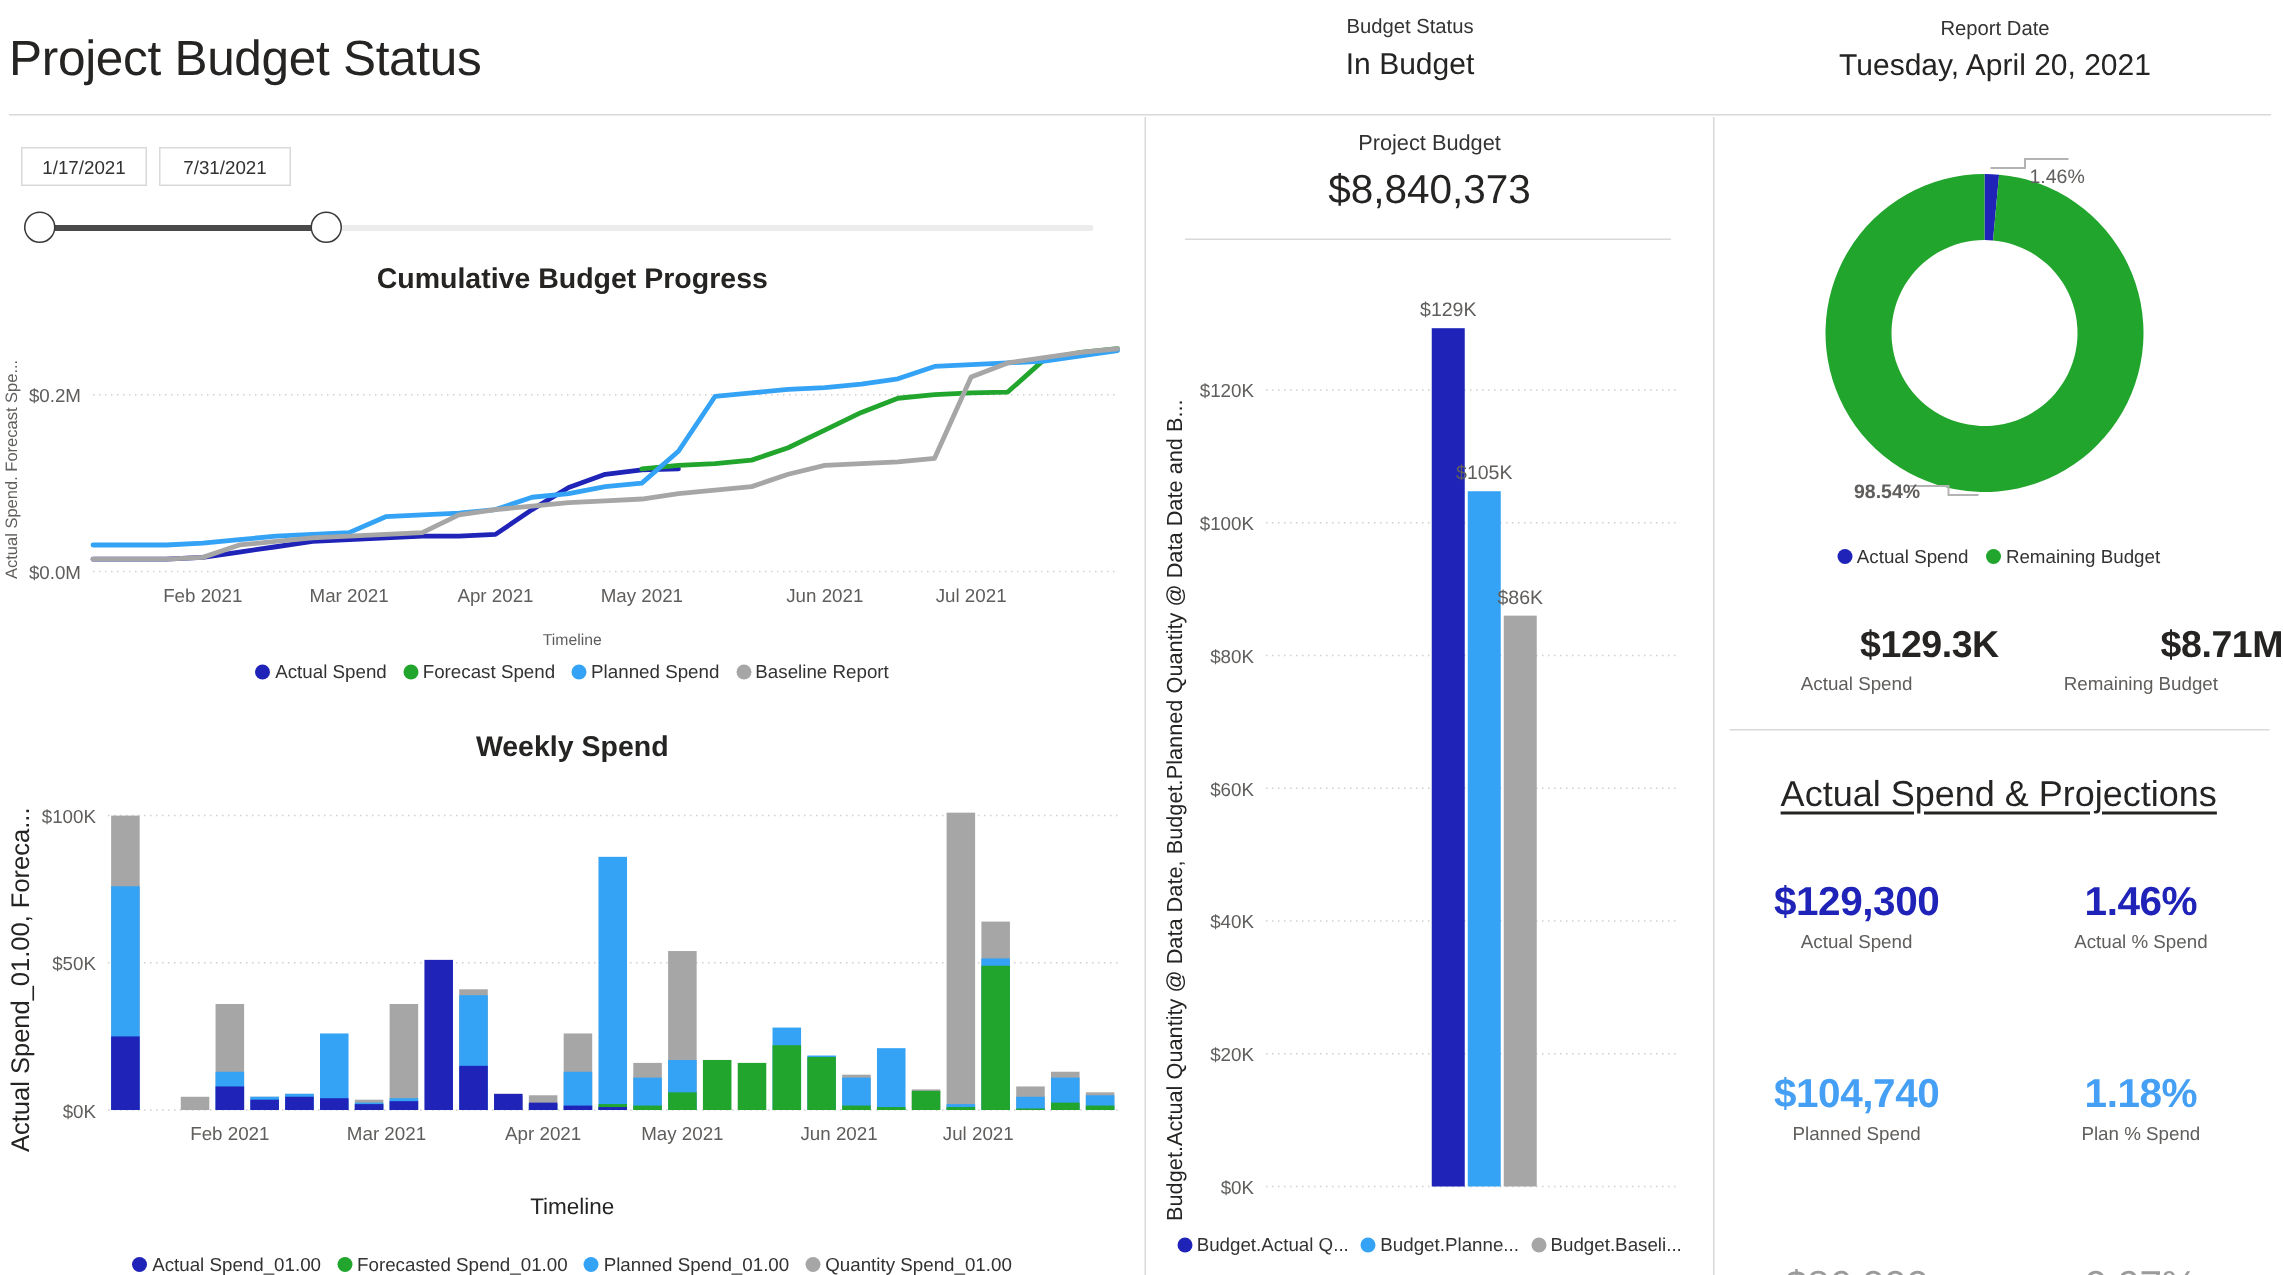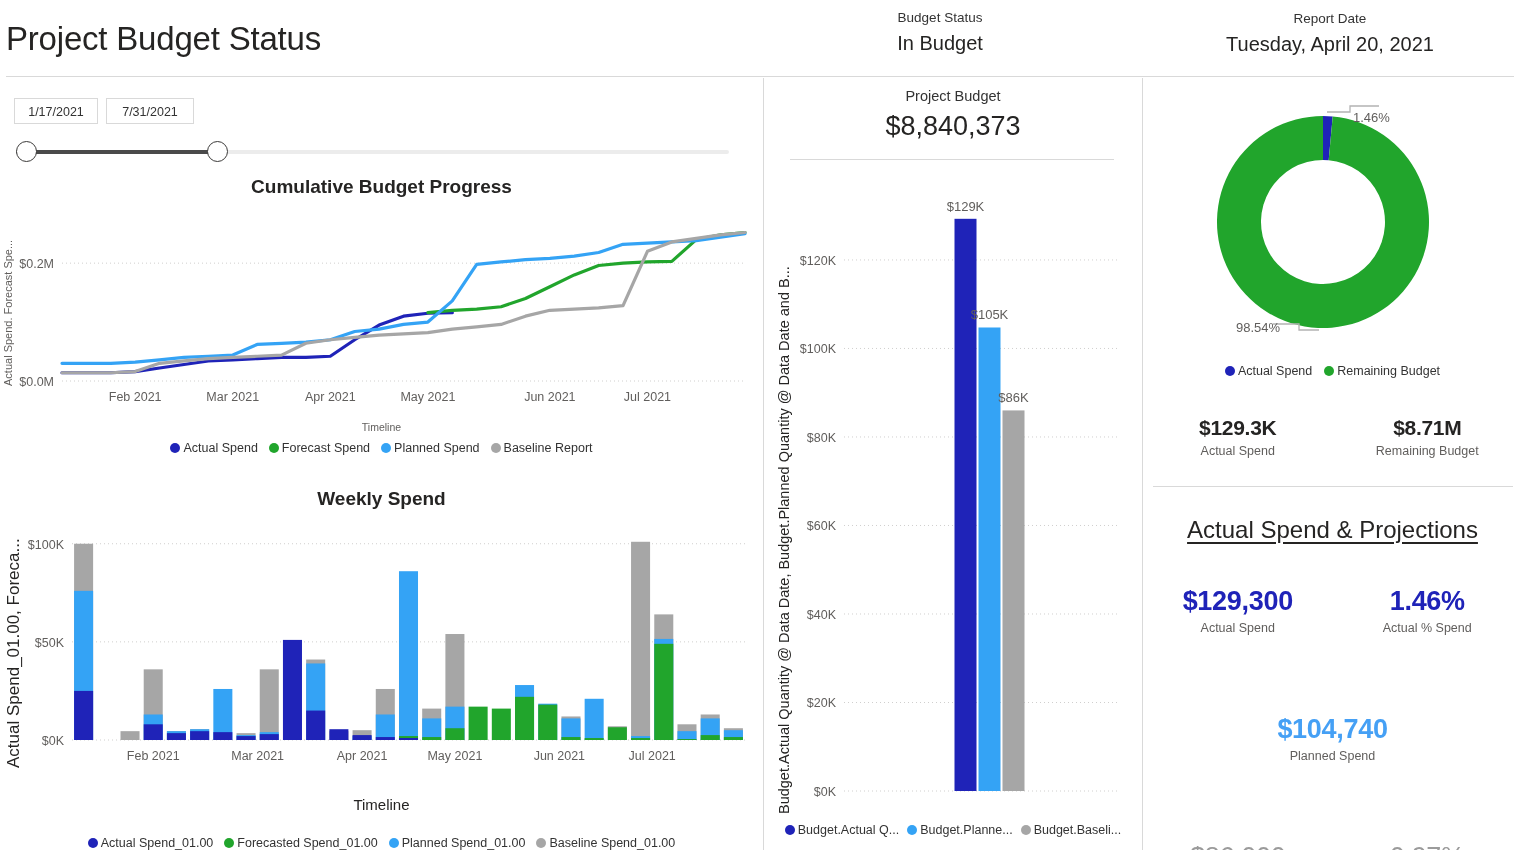--- a/index.html
+++ b/index.html
@@ -205,35 +205,35 @@
     left: 1143px; top: 78px;
     width: 379px; height: 772px;
   }
   #donut-svg { position: absolute; left: 24px; top: 20px; }
   #donut-label-top {
     position: absolute; left: 210px; top: 32px;
     font-size: 13px; color: #605e5c;
   }
   #donut-label-bottom {
     position: absolute; left: 93px; top: 242px;
-    font-size: 13px; color: #605e5c;
+    font-size: 13px; color: #605e5c; font-weight: bold;
   }
   #donut-legend { top: 286px; left: 0; gap: 12px; }
 
   .kpi-pair {
     position: absolute;
     width: 379px;
     display: flex;
   }
   .kpi-cell { flex: 1 1 50%; text-align: center; }
   .kpi-cell .kpi-value { font-weight: 400; }
   .kpi-cell .kpi-label { font-size: 12.5px; color: #605e5c; margin-top: 4px; }
 
   #kpi-row-top { top: 338px; }
-  #kpi-row-top .kpi-value { font-size: 21px; color: #252423; }
+  #kpi-row-top .kpi-value { font-size: 25px; color: #252423; text-align: right; }
 
   #right-rule {
     position: absolute; left: 10px; top: 408px; width: 360px; height: 1px; background: #d9d9d9;
   }
 
   #projections-title {
     position: absolute;
     top: 438px; width: 379px; text-align: center;
     font-size: 24px; color: #252423;
     text-decoration: underline;
@@ -416,21 +416,21 @@
         <div class="legend-item">
           <span class="legend-dot" style="background: rgb(33, 165, 44);"></span>
           <span>Forecasted Spend_01.00</span>
         </div>
         <div class="legend-item">
           <span class="legend-dot" style="background: rgb(52, 163, 245);"></span>
           <span>Planned Spend_01.00</span>
         </div>
         <div class="legend-item">
           <span class="legend-dot" style="background: rgb(166, 166, 166);"></span>
-          <span>Baseline Spend_01.00</span>
+          <span>Quantity Spend_01.00</span>
         </div>
       </div>
   </div>
 </div>
 
 <div id="mid-col">
   <div id="mid-kpi">
     <div class="mid-label">Project Budget</div>
     <div class="mid-value">$8,840,373</div>
   </div>
@@ -519,20 +519,24 @@
       <div class="kpi-value">1.46%</div>
       <div class="kpi-label">Actual % Spend</div>
     </div>
   </div>
 
   <div class="kpi-pair" id="kpi-row-2">
     <div class="kpi-cell">
       <div class="kpi-value">$104,740</div>
       <div class="kpi-label">Planned Spend</div>
     </div>
+    <div class="kpi-cell">
+      <div class="kpi-value">1.18%</div>
+      <div class="kpi-label">Plan % Spend</div>
+    </div>
   </div>
 
   <div class="kpi-pair" id="kpi-row-3">
     <div class="kpi-cell">
       <div class="kpi-value">$86,000</div>
 
     </div>
     <div class="kpi-cell">
       <div class="kpi-value">0.97%</div>
 

